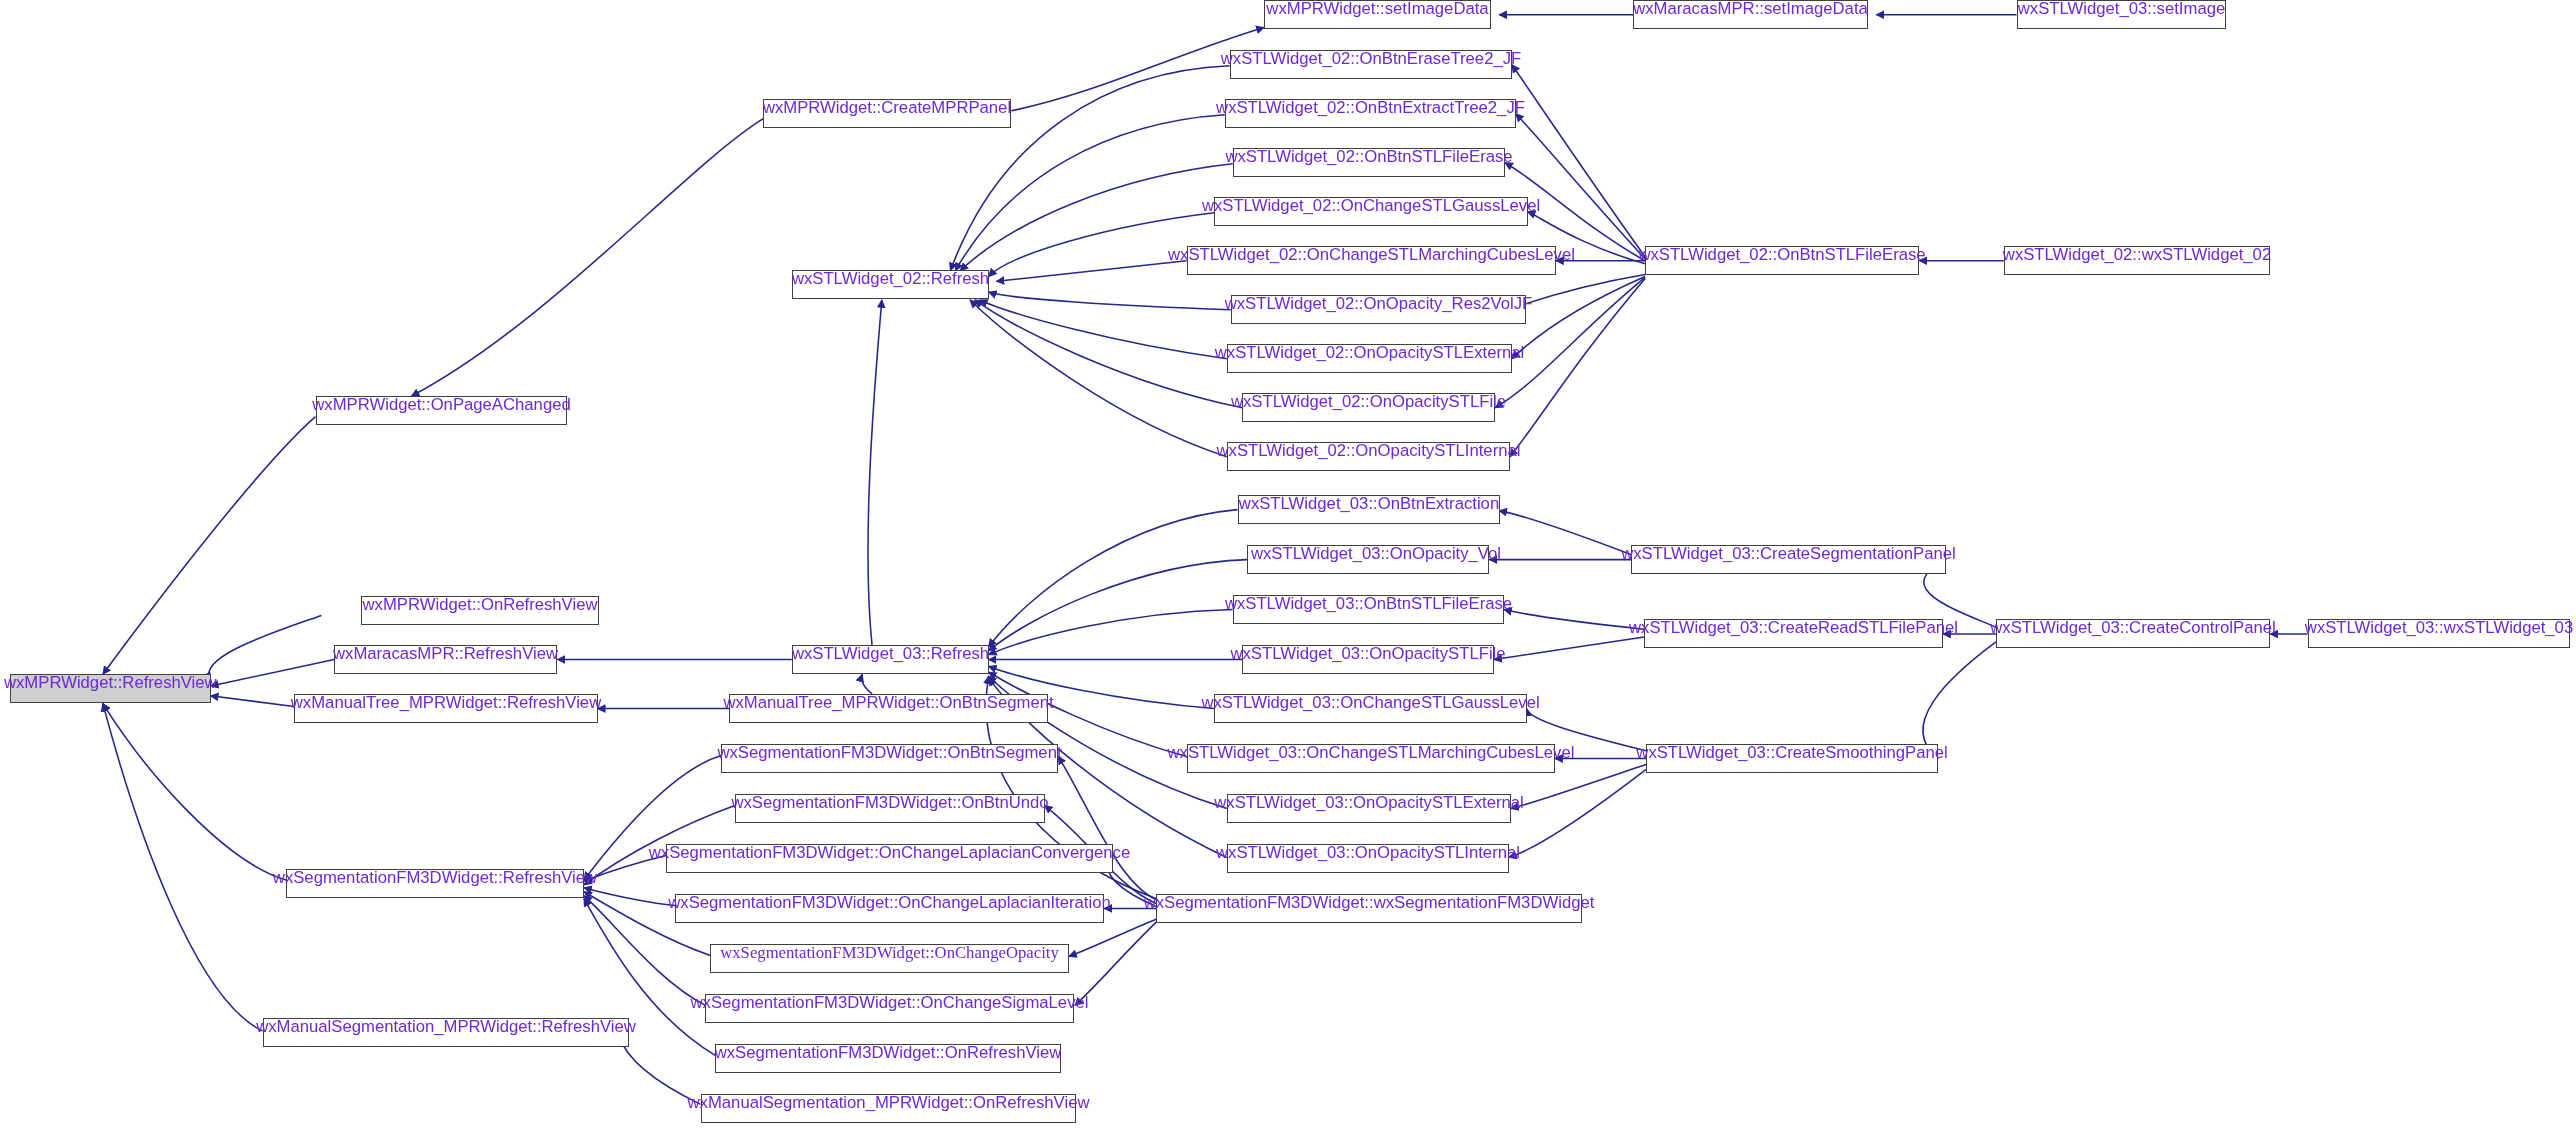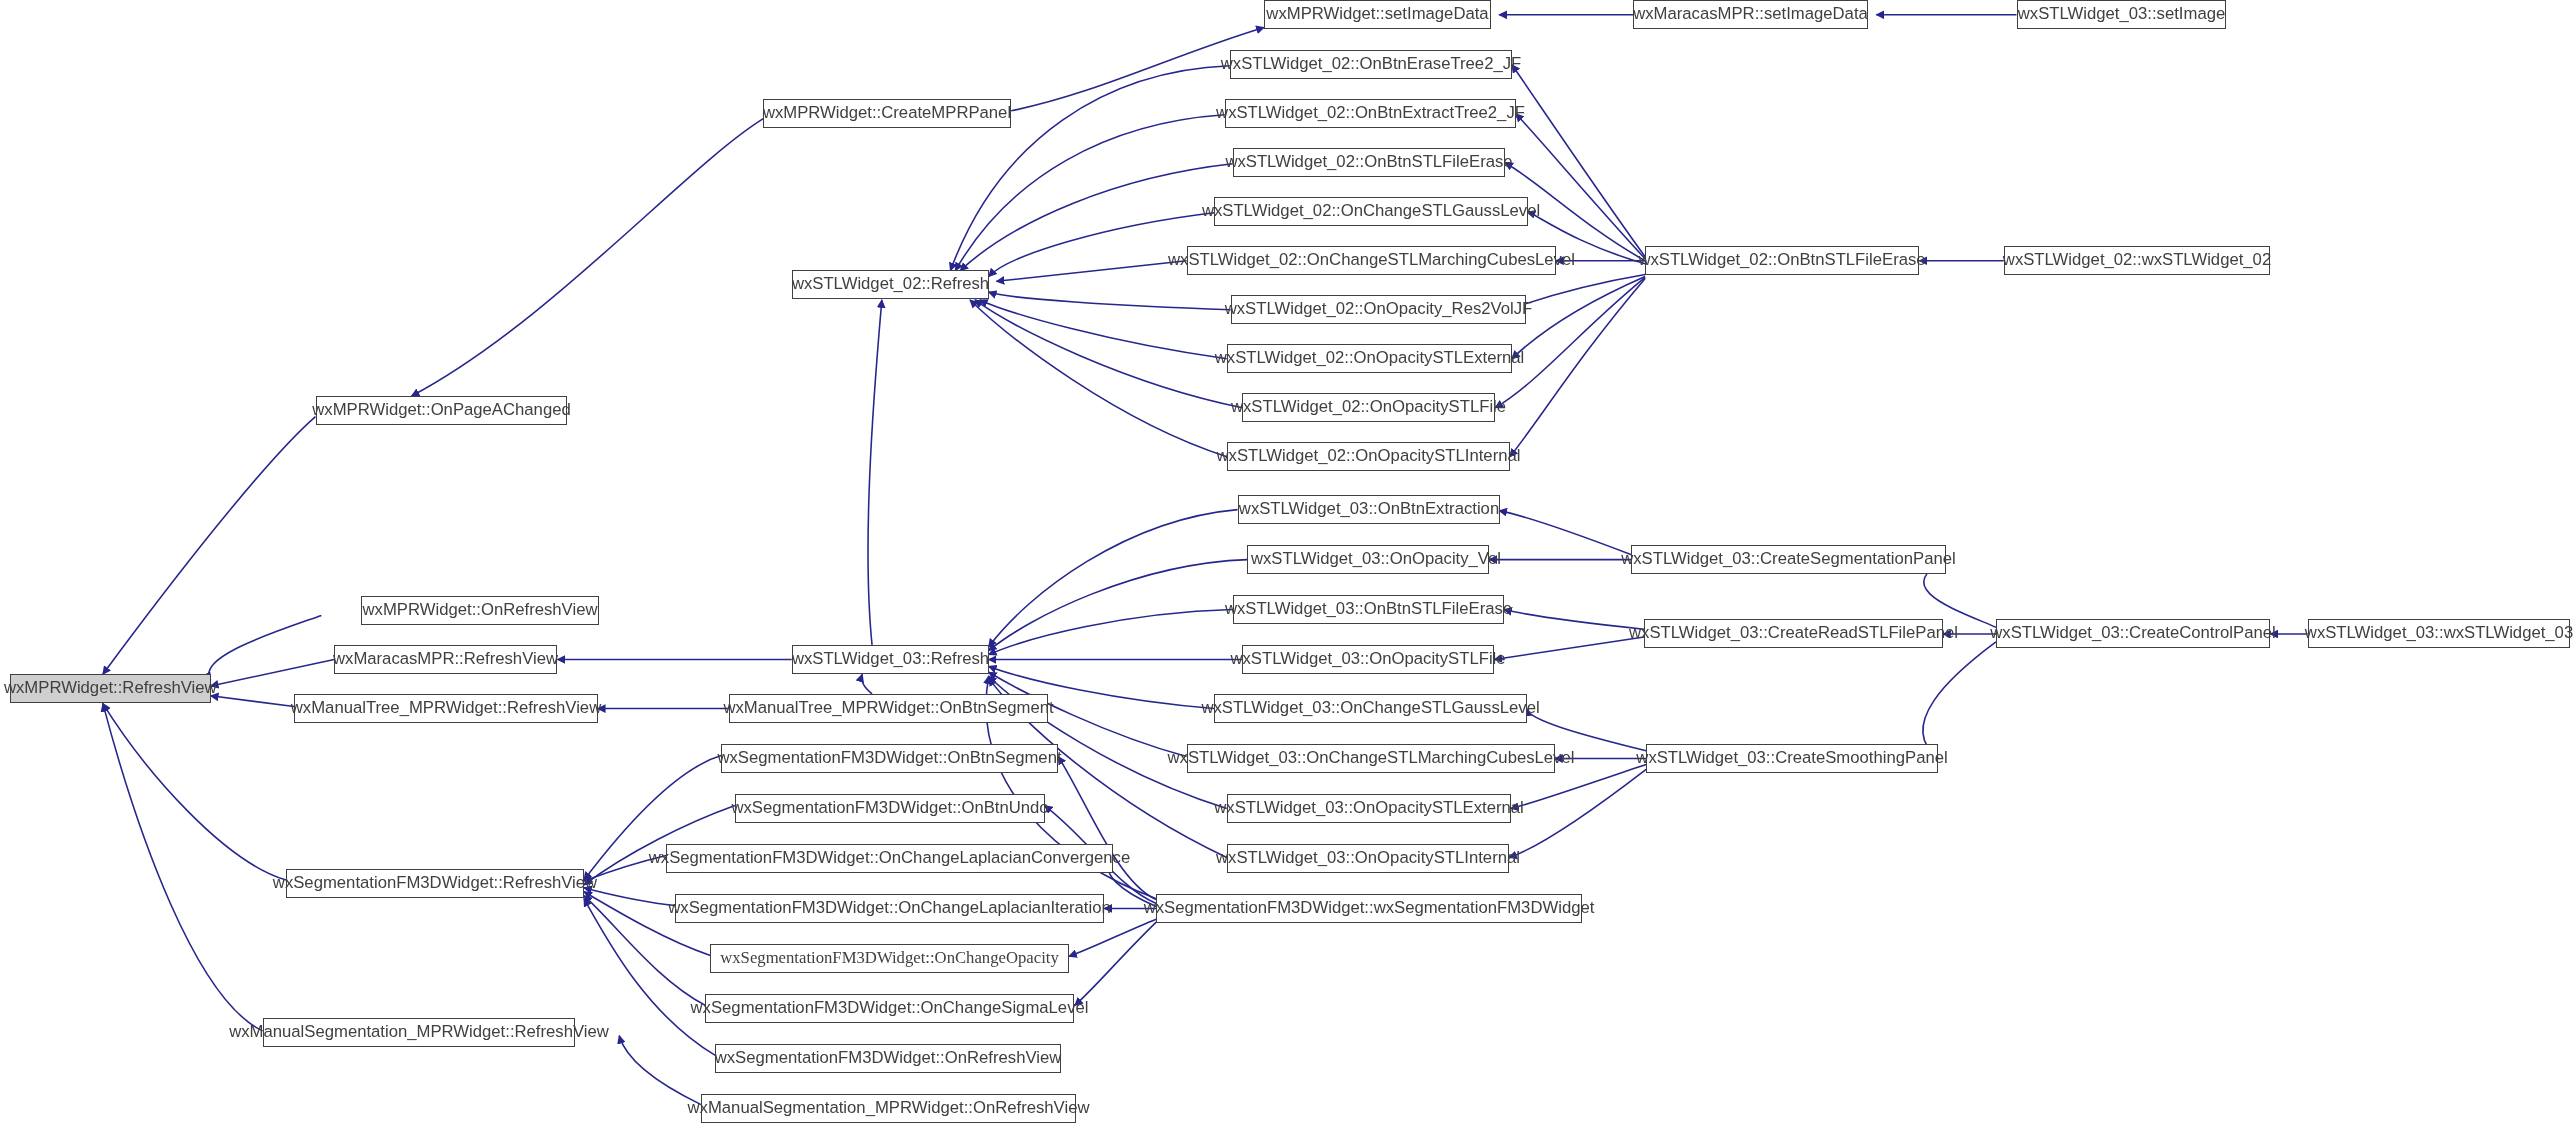--- a/index.html
+++ b/index.html
@@ -1,21 +1,21 @@
 <!DOCTYPE html>
 <html><head>
 <meta charset="utf-8">
 <style>
   html,body{margin:0;padding:0;background:#ffffff;}
   #canvas{position:relative;width:2576px;height:1129px;background:#ffffff;
           font-family:"Liberation Sans","DejaVu Sans",sans-serif;overflow:hidden;}
   svg.edges{position:absolute;left:0;top:0;width:2576px;height:1129px;pointer-events:none;}
   .node{position:absolute;box-sizing:border-box;background:#ffffff;border:1px solid #404040;
-        display:flex;align-items:center;justify-content:center;
-        font-size:16.7px;color:#404040;white-space:nowrap;line-height:1;letter-spacing:0px;}
+        display:flex;align-items:flex-start;justify-content:center;
+        font-size:16.7px;color:#6d28d9;white-space:nowrap;line-height:1;letter-spacing:0px;}
   .node.root{background:#cfcfcf;border-color:#404040;}
   .node span{pointer-events:none;display:block;padding:0 5.9px;}
 </style>
 </head>
 <body>
 
 <div id="canvas">
   <svg class="edges" xmlns="http://www.w3.org/2000/svg" viewBox="0 0 2629 1152" width="2576" height="1129">
     <defs>
       <marker id="arrow" markerWidth="9" markerHeight="9" refX="8" refY="4.5" orient="auto" markerUnits="userSpaceOnUse">
@@ -219,21 +219,21 @@
       </div>
       <div class="node" style="left: 1156px; top: 894px; width: 426px; height: 29px;">
         <span>wxSegmentationFM3DWidget::wxSegmentationFM3DWidget</span>
       </div>
       <div class="node" style="left: 710px; top: 944px; width: 359px; height: 29px; font-family: Liberation Serif, serif;">
         <span>wxSegmentationFM3DWidget::OnChangeOpacity</span>
       </div>
       <div class="node" style="left: 705px; top: 994px; width: 369px; height: 29px;">
         <span>wxSegmentationFM3DWidget::OnChangeSigmaLevel</span>
       </div>
-      <div class="node" style="left: 263px; top: 1018px; width: 312px; height: 29px;">
+      <div class="node" style="left: 263px; top: 1018px; width: 366px; height: 29px;">
         <span>wxManualSegmentation_MPRWidget::RefreshView</span>
       </div>
       <div class="node" style="left: 715px; top: 1044px; width: 346px; height: 29px;">
         <span>wxSegmentationFM3DWidget::OnRefreshView</span>
       </div>
       <div class="node" style="left: 701px; top: 1094px; width: 375px; height: 29px;">
         <span>wxManualSegmentation_MPRWidget::OnRefreshView</span>
       </div>
     </div>
 </div>

